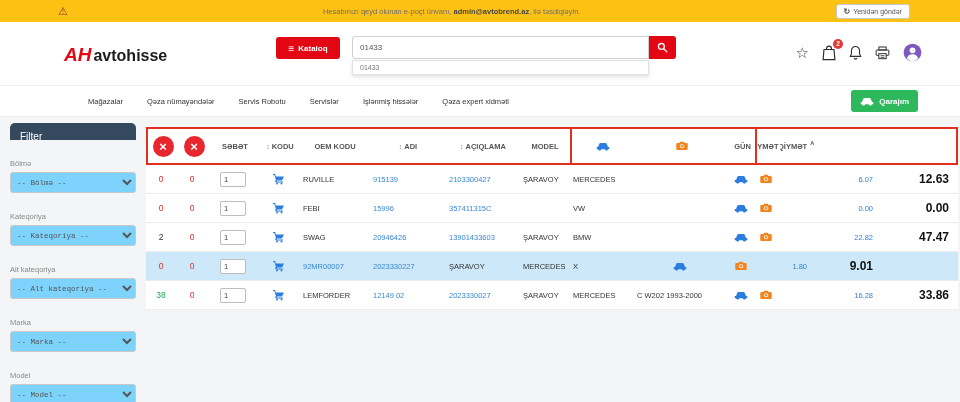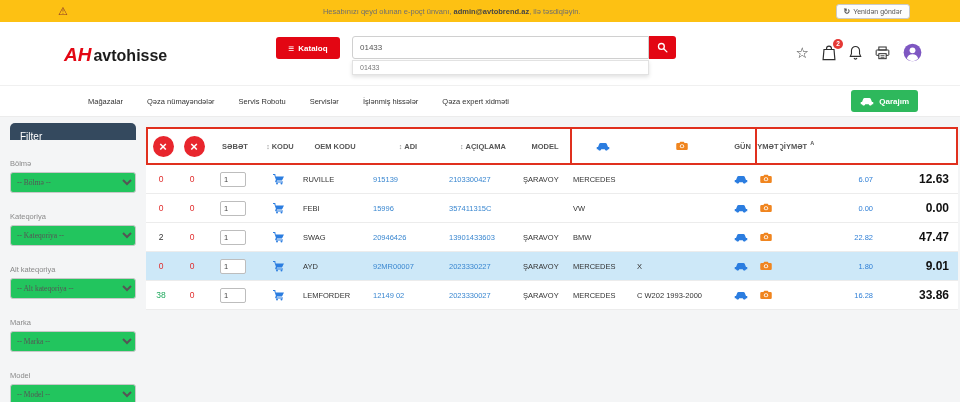--- a/index.html
+++ b/index.html
@@ -50,21 +50,21 @@
   
   .content { display: flex; height: 286px; background: #f4f5f6; border-top: 1px solid #ececec; }
 
   
   .filter { width: 126px; margin: 6px 0 0 10px; flex: none; }
   .filter-head { height: 17px; background: #34495e; color: #fff; font-size: 10px; line-height: 27px; padding-left: 10px;
                  border-radius: 5px 5px 0 0; }
   .fgroup { margin-top: 19px; }
   .flabel { font-size: 7.5px; color: #8a8a8a; min-height: 9px; }
   .fselect { width: 100%; height: 21px; margin-top: 4px; font-size: 7.5px; color: #555; border: 1px solid #c8c8c8;
-             border-radius: 3px; background: #22c55e; font-family: Liberation Serif, serif; padding: 0 2px; }
+             border-radius: 3px; background: #7dd3fc; font-family: Liberation Mono, monospace; padding: 0 2px; }
 
   
   .results { margin: 10px 0 0 10px; width: 812px; }
   .trow { display: grid; grid-template-columns: 30px 32px 50px 40px 70px 76px 74px 50px 64px 96px 25px 25px 34px 66px 76px;
           align-items: center; }
   .thead { height: 38px; background: #fff; border: 2px solid #e0301e; }
   .cell { padding: 0 5px; font-size: 7.5px; color: #333; overflow: hidden; white-space: nowrap; display: flex;
           align-items: center; height: 100%; }
   .th { font-weight: bold; color: #555; justify-content: center; padding: 0 2px; gap: 2px; }
   .sep { border-left: 2px solid #e0301e; }
@@ -428,21 +428,20 @@
             </div>
      <div class="cell c-center">
               <span class="cart-btn">
                 <svg width="13" height="12" viewBox="0 0 24 24">
                   <path fill="currentColor" d="M1 2v2h2.6l3.2 9.6-1.2 2.2c-.7 1.3.3 3 1.8 3H21v-2H8.1l1-1.8H19l3.9-8H6.3L5.6 2H1z"></path>
                   <circle cx="9" cy="21" r="1.9" fill="currentColor"></circle>
                   <circle cx="18" cy="21" r="1.9" fill="currentColor"></circle>
                 </svg>
               </span>
             </div>
-     <div class="cell">AYD</div>
      <div class="cell">
               <a class="link">92MR00007</a>
             </div>
      <div class="cell">
               <a class="link">2023330227</a>
             </div>
      <div class="cell">ŞARAVOY</div>
      <div class="cell">MERCEDES</div>
      <div class="cell">X</div>
      <div class="cell c-center car">

